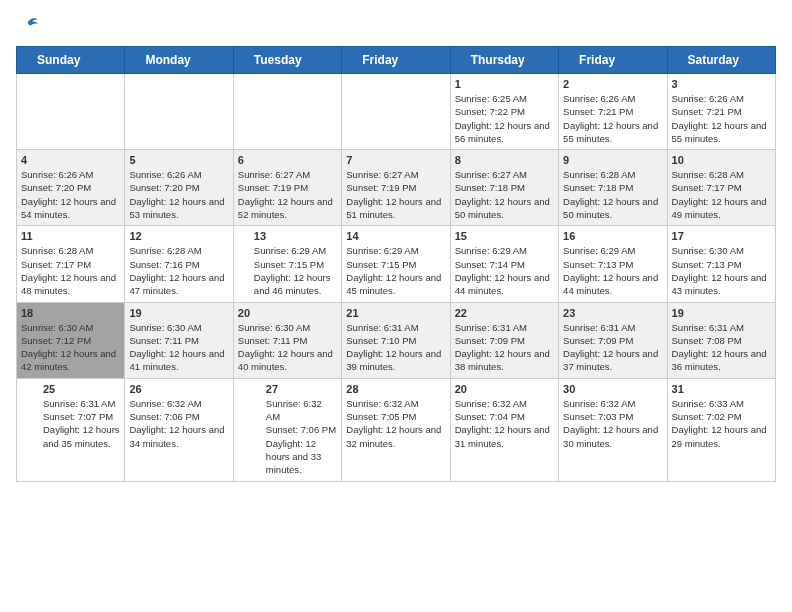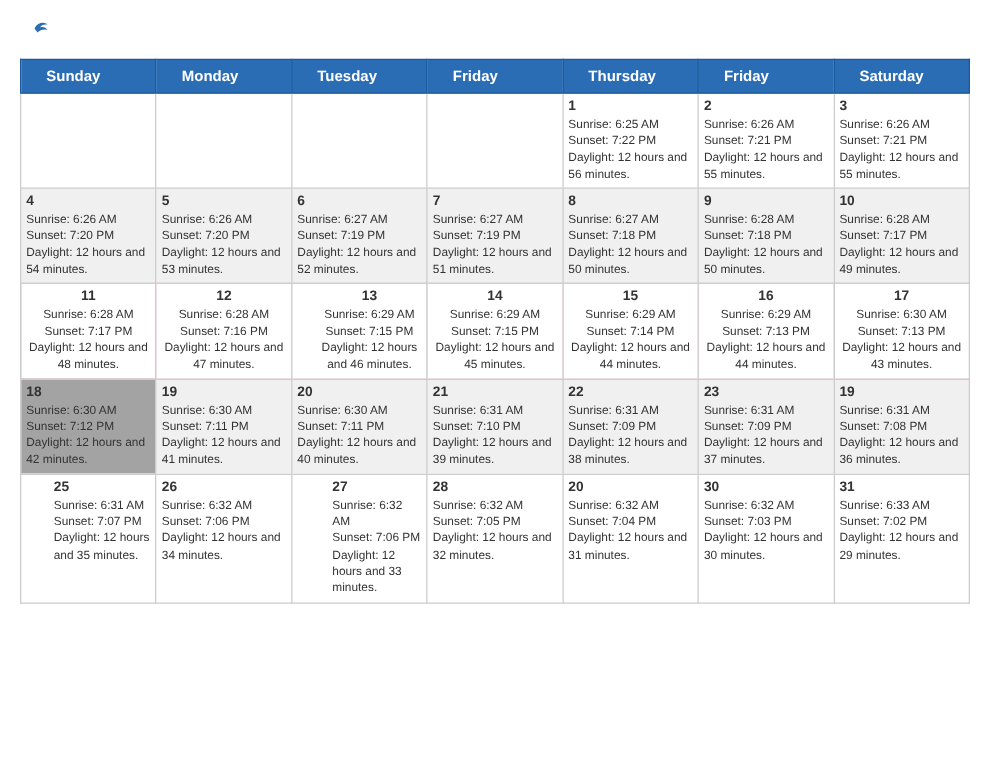--- a/index.html
+++ b/index.html
@@ -143,21 +143,21 @@
       </tr>
       <tr style="background: rgb(240, 240, 240);">
         <td style="background: rgb(240, 240, 240);"><span class="day-number">4</span><span class="day-info">Sunrise: 6:26 AM<br>Sunset: 7:20 PM<br>Daylight: 12 hours and 54 minutes.</span></td>
         <td style="background: rgb(240, 240, 240);"><span class="day-number">5</span><span class="day-info">Sunrise: 6:26 AM<br>Sunset: 7:20 PM<br>Daylight: 12 hours and 53 minutes.</span></td>
         <td style="background: rgb(240, 240, 240);"><span class="day-number">6</span><span class="day-info">Sunrise: 6:27 AM<br>Sunset: 7:19 PM<br>Daylight: 12 hours and 52 minutes.</span></td>
         <td style="background: rgb(240, 240, 240);"><span class="day-number">7</span><span class="day-info">Sunrise: 6:27 AM<br>Sunset: 7:19 PM<br>Daylight: 12 hours and 51 minutes.</span></td>
         <td style="background: rgb(240, 240, 240);"><span class="day-number">8</span><span class="day-info">Sunrise: 6:27 AM<br>Sunset: 7:18 PM<br>Daylight: 12 hours and 50 minutes.</span></td>
         <td style="background: rgb(240, 240, 240);"><span class="day-number">9</span><span class="day-info">Sunrise: 6:28 AM<br>Sunset: 7:18 PM<br>Daylight: 12 hours and 50 minutes.</span></td>
         <td style="background: rgb(240, 240, 240);"><span class="day-number">10</span><span class="day-info">Sunrise: 6:28 AM<br>Sunset: 7:17 PM<br>Daylight: 12 hours and 49 minutes.</span></td>
       </tr>
-      <tr style="background: #ec4899; text-align: center;">
+      <tr style="background: #1d4ed8;">
         <td style="background: rgb(255, 255, 255);"><span class="day-number">11</span><span class="day-info">Sunrise: 6:28 AM<br>Sunset: 7:17 PM<br>Daylight: 12 hours and 48 minutes.</span></td>
         <td style="background: rgb(255, 255, 255);"><span class="day-number">12</span><span class="day-info">Sunrise: 6:28 AM<br>Sunset: 7:16 PM<br>Daylight: 12 hours and 47 minutes.</span></td>
         <td style="background: rgb(255, 255, 255); padding-left: 20px;"><span class="day-number">13</span><span class="day-info">Sunrise: 6:29 AM<br>Sunset: 7:15 PM<br>Daylight: 12 hours and 46 minutes.</span></td>
         <td style="background: rgb(255, 255, 255);"><span class="day-number">14</span><span class="day-info">Sunrise: 6:29 AM<br>Sunset: 7:15 PM<br>Daylight: 12 hours and 45 minutes.</span></td>
         <td style="background: rgb(255, 255, 255);"><span class="day-number">15</span><span class="day-info">Sunrise: 6:29 AM<br>Sunset: 7:14 PM<br>Daylight: 12 hours and 44 minutes.</span></td>
         <td style="background: rgb(255, 255, 255);"><span class="day-number">16</span><span class="day-info">Sunrise: 6:29 AM<br>Sunset: 7:13 PM<br>Daylight: 12 hours and 44 minutes.</span></td>
         <td style="background: rgb(255, 255, 255);"><span class="day-number">17</span><span class="day-info">Sunrise: 6:30 AM<br>Sunset: 7:13 PM<br>Daylight: 12 hours and 43 minutes.</span></td>
       </tr>
       <tr style="background: rgb(240, 240, 240);">
         <td style="background: #a3a3a3; margin-top: 45px;"><span class="day-number">18</span><span class="day-info">Sunrise: 6:30 AM<br>Sunset: 7:12 PM<br>Daylight: 12 hours and 42 minutes.</span></td>

